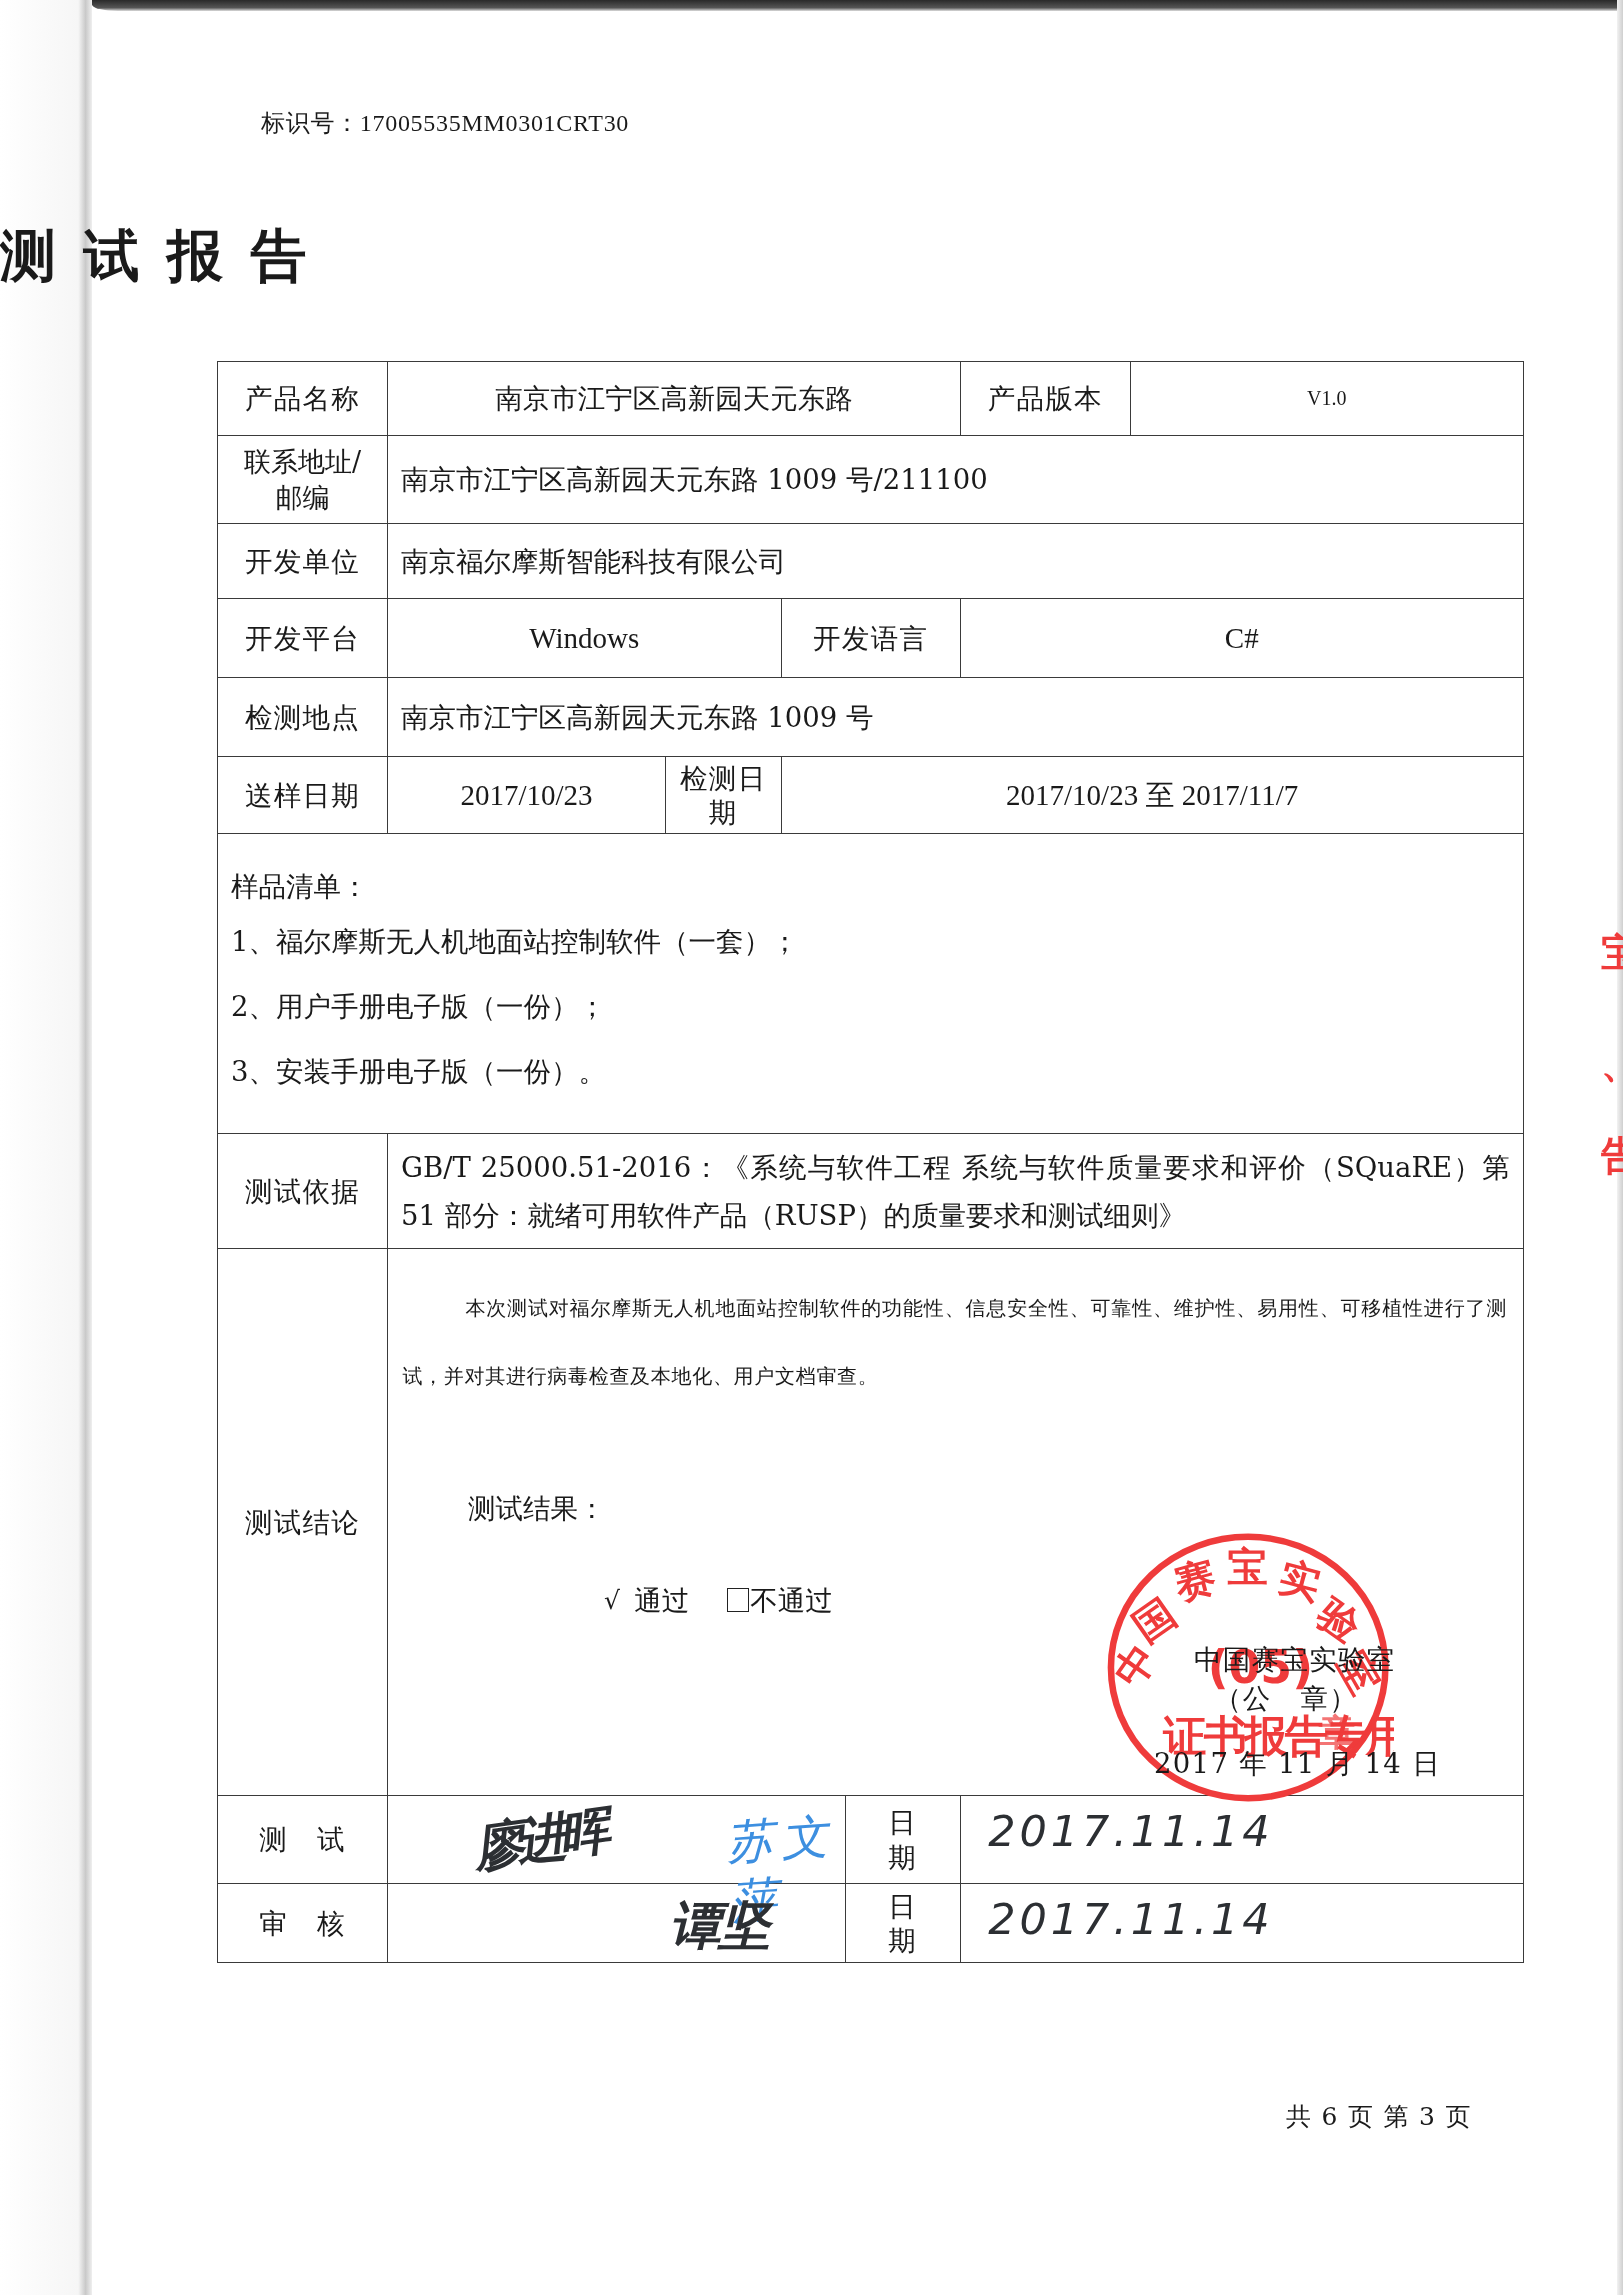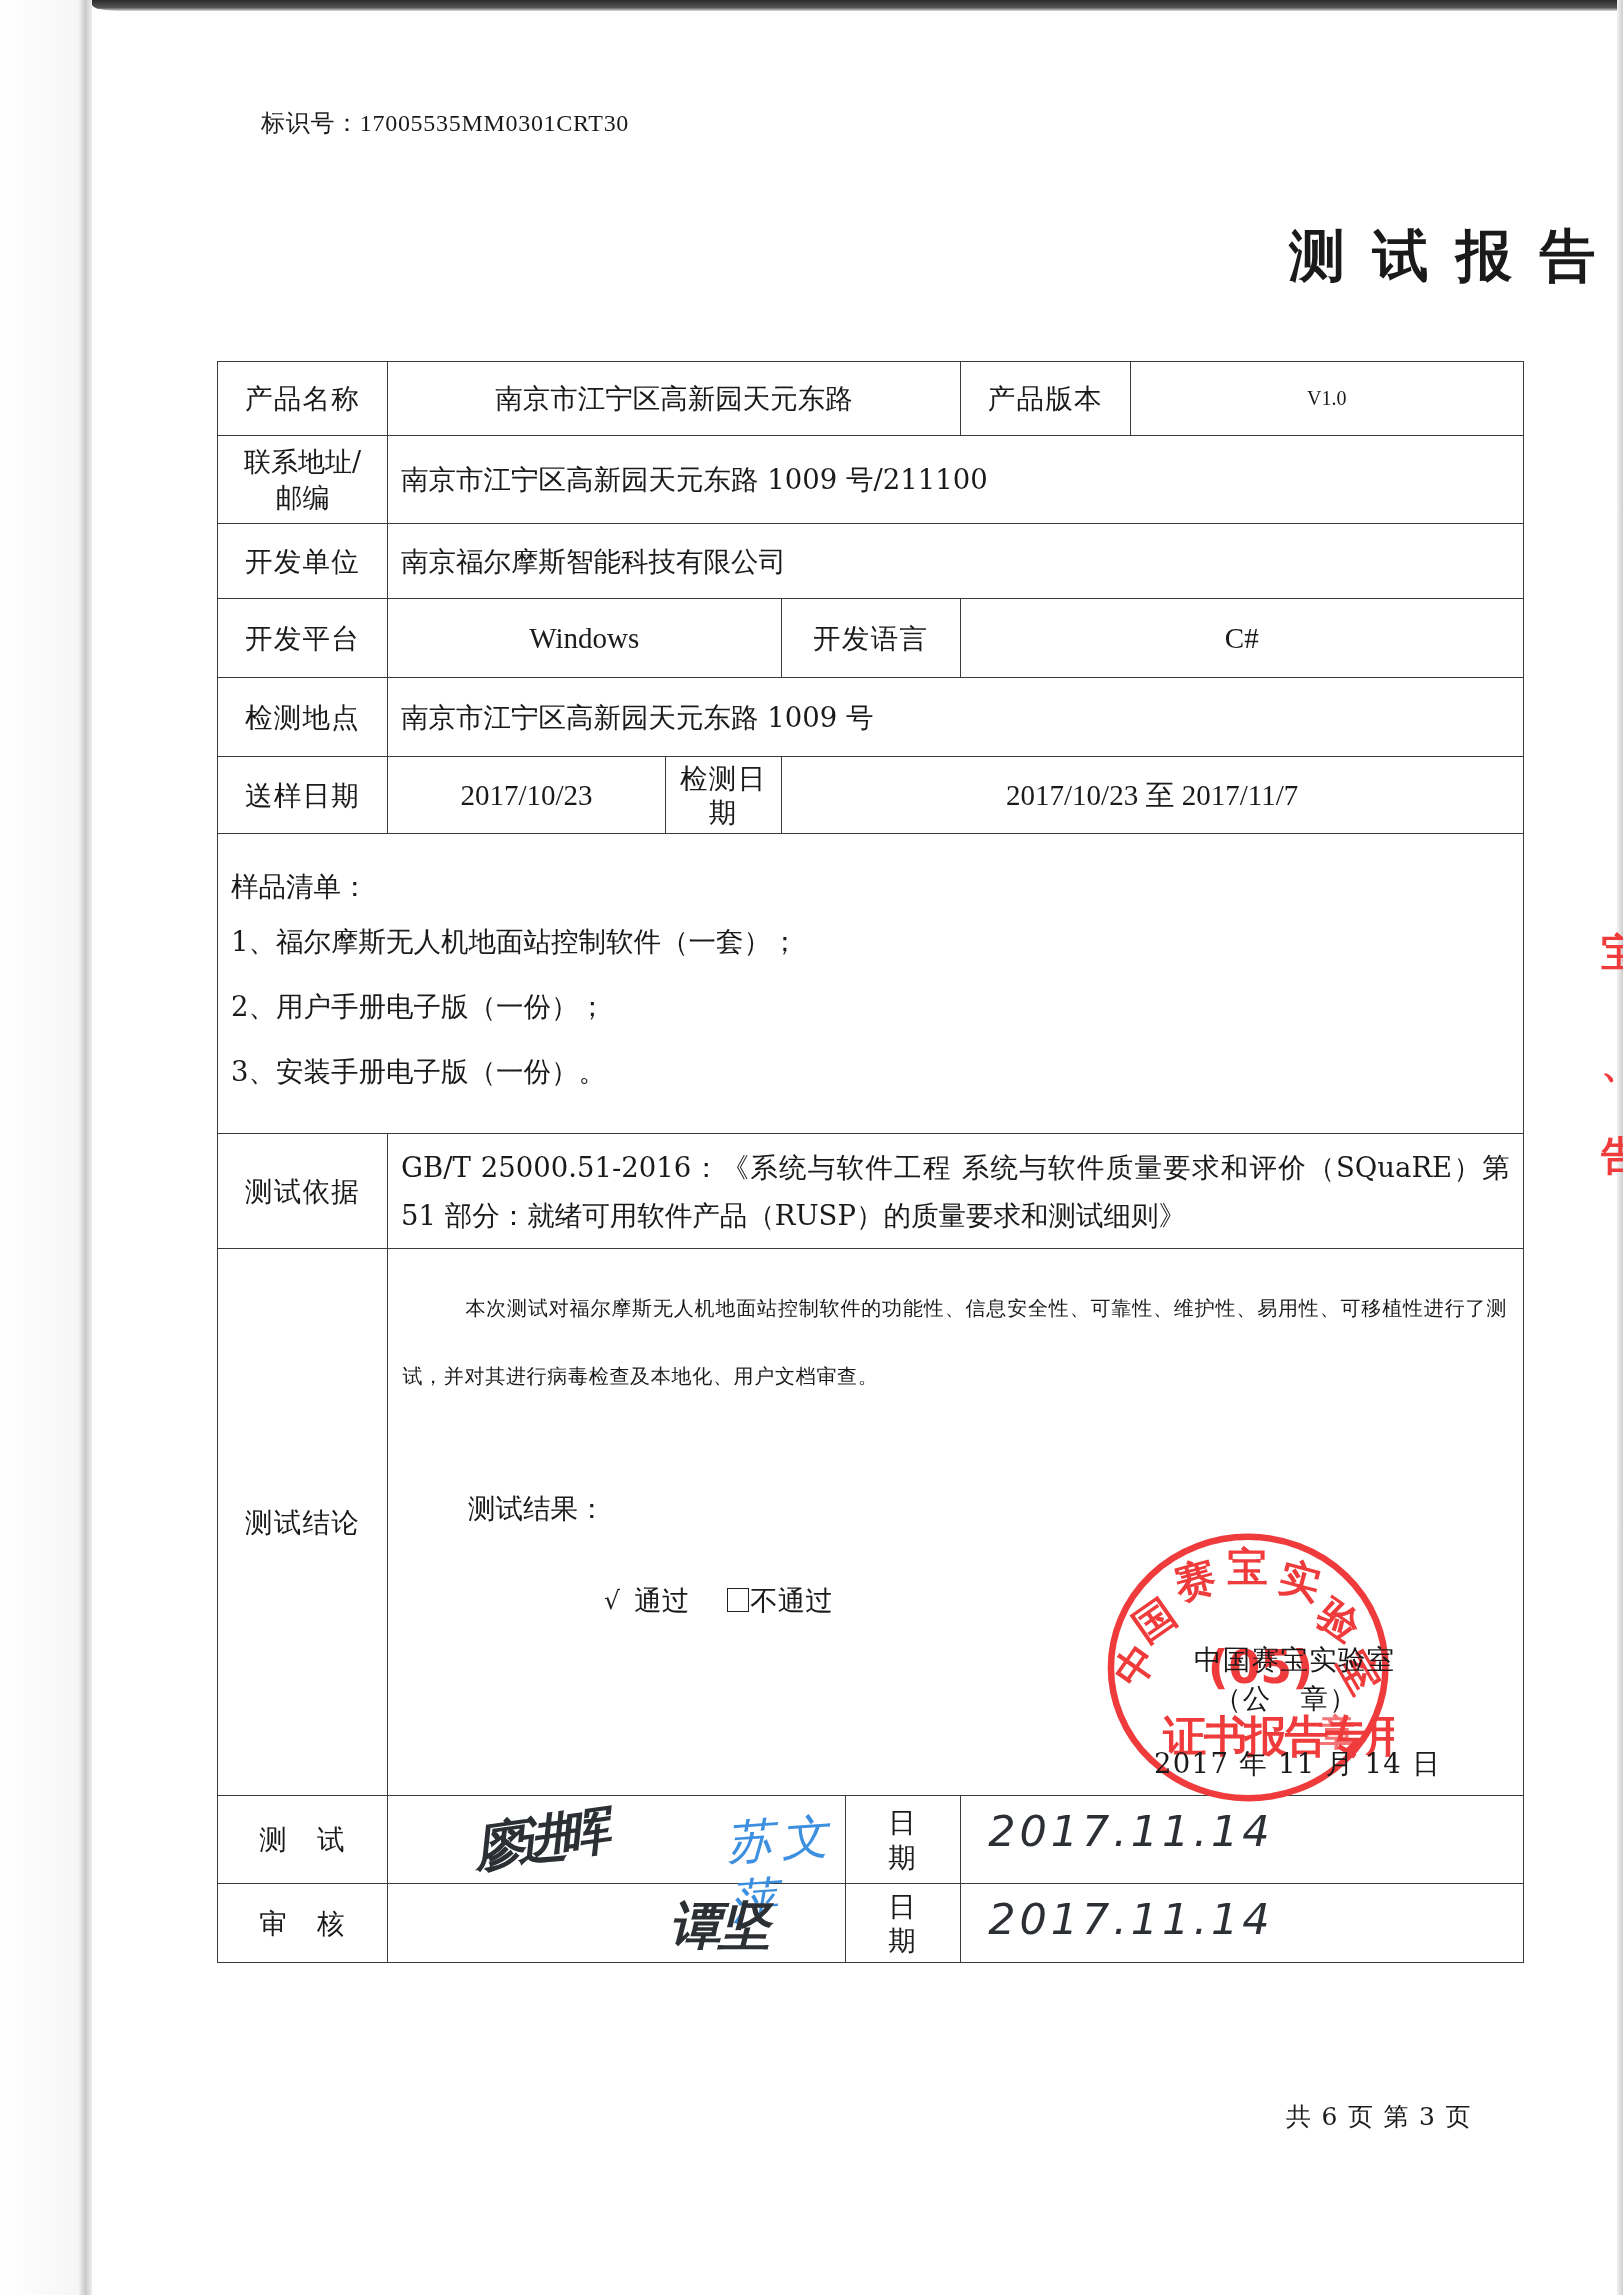--- a/index.html
+++ b/index.html
@@ -20,21 +20,21 @@
   }
   .scan-right {
     position: absolute; right: 0; top: 0; width: 6.5px; height: 2295px;
     background: linear-gradient(90deg, #f2f2f2, #cfcfcf);
   }
   .doc-id {
     position: absolute; left: 261px; top: 107px; font-size: 24px; letter-spacing: 0.7px;
     font-family: "Liberation Serif", serif;
   }
   .doc-title {
-    position: absolute; left: 0; width: 1623px; top: 219px; text-align: right;
+    position: absolute; left: 0; width: 1623px; top: 219px; text-align: left;
     font-size: 56px; font-weight: bold; letter-spacing: 27.5px;
     font-family: "DejaVu Sans", sans-serif;
   }
   table.report {
     position: absolute; left: 217px; top: 361px; width: 1301px;
     border-collapse: collapse; table-layout: fixed;
     font-family: "DejaVu Serif", serif;
   }
   table.report td {
     border: 1.3px solid #3a3a3a; padding: 0; vertical-align: middle;

